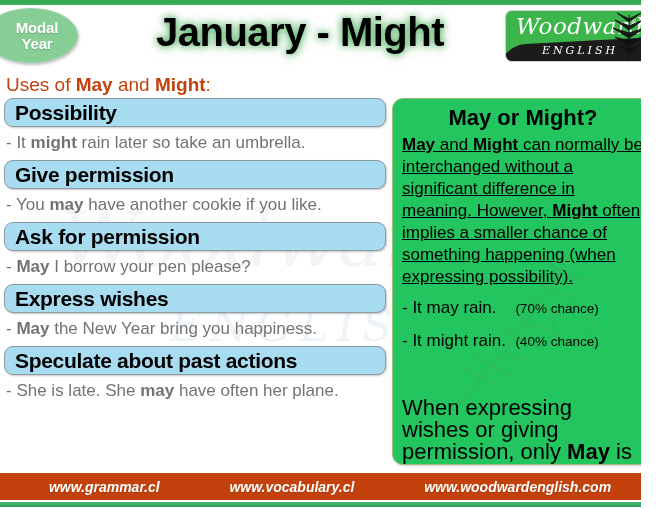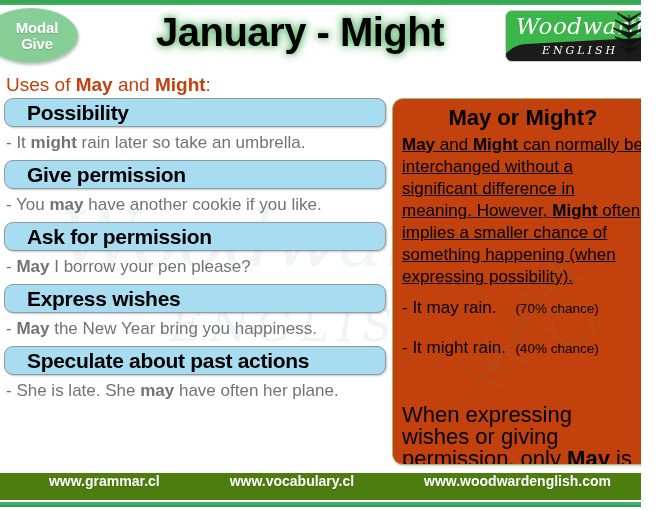--- a/index.html
+++ b/index.html
@@ -156,42 +156,42 @@
     z-index:3;
   }
   .use-block { margin-bottom:2px; }
   .use-head {
     background:#a8dcf0;
     border:1px solid #8c9aa3;
     border-radius:9px;
     box-shadow:1px 1px 2px rgba(0,0,0,0.22);
     height:29px;
     display:flex; align-items:center;
-    padding:0 22px;
+    padding:0 10px;
   }
   .use-head span {
     font-size:21px;
     font-weight:bold;
     color:#000000;
     letter-spacing:-0.3px;
     white-space:nowrap;
   }
   .use-ex {
     font-size:17px;
     color:#737373;
     padding:6px 0 5px 2px;
     white-space:nowrap;
   }
   .use-ex b { font-weight:bold; }
 
   
   .right-panel {
     position:absolute; left:392px; top:98px;
     width:262px; height:367px;
-    background:#c2410c;
+    background:#22c55e;
     border:1px solid #9ebb78;
     border-radius:11px;
     box-shadow:1px 1px 3px rgba(0,0,0,0.2);
     padding:6px 9px 0 9px;
     z-index:3;
     overflow:hidden;
   }
   .rp-title {
     text-align:center;
     font-size:22px; font-weight:bold;
@@ -206,39 +206,39 @@
     text-decoration:underline;
   }
   .rp-para b { font-weight:bold; }
   .rp-ex {
     font-size:17px;
     color:#000000;
     line-height:22px;
     white-space:nowrap;
   }
   .rp-ex .pct { font-size:13.5px; }
-  .rp-ex-1 { margin-bottom:17px; }
+  .rp-ex-1 { margin-bottom:10px; }
   .rp-ex-2 { margin-bottom:9px; }
   .rp-note {
     font-size:22px; color:#000000; line-height:22px;margin-top:44px;
   }
   .rp-note b { font-weight:bold; }
   .rp-fern {
     position:absolute; left:30px; top:130px;
     width:210px; height:190px;
     opacity:0.12;
     pointer-events:none;
   }
 
   
   .footer {
     position:absolute; left:0; top:473px;
     width:660px; height:27px;
-    background:#4d7c0f;
-    display:flex; align-items:flex-start;
+    background:#c2410c;
+    display:flex; align-items:center;font-style:italic;
   }
   .footer-inner {
     width:660px;
     display:flex; justify-content:space-around;
     padding:0 14px;
   }
   .footer a, .footer span.url {
     color:#ffffff;
     font-size:14px;
     font-weight:bold;
@@ -259,21 +259,21 @@
 </head>
 <body>
 
 <div id="page">
 
   <div class="top-rule"></div>
   <div class="top-rule-inner"></div>
 
   <div class="badge">
     <span>Modal</span>
-    <span>Give</span>
+    <span>Year</span>
   </div>
 
   <div class="title">January - Might</div>
 
   <div class="logo-wrap">
     <div class="logo-card">
       <div class="logo-black"></div>
       <div class="logo-word">Woodward</div>
       <div class="logo-reg">®</div>
       <div class="logo-eng">ENGLISH</div>

